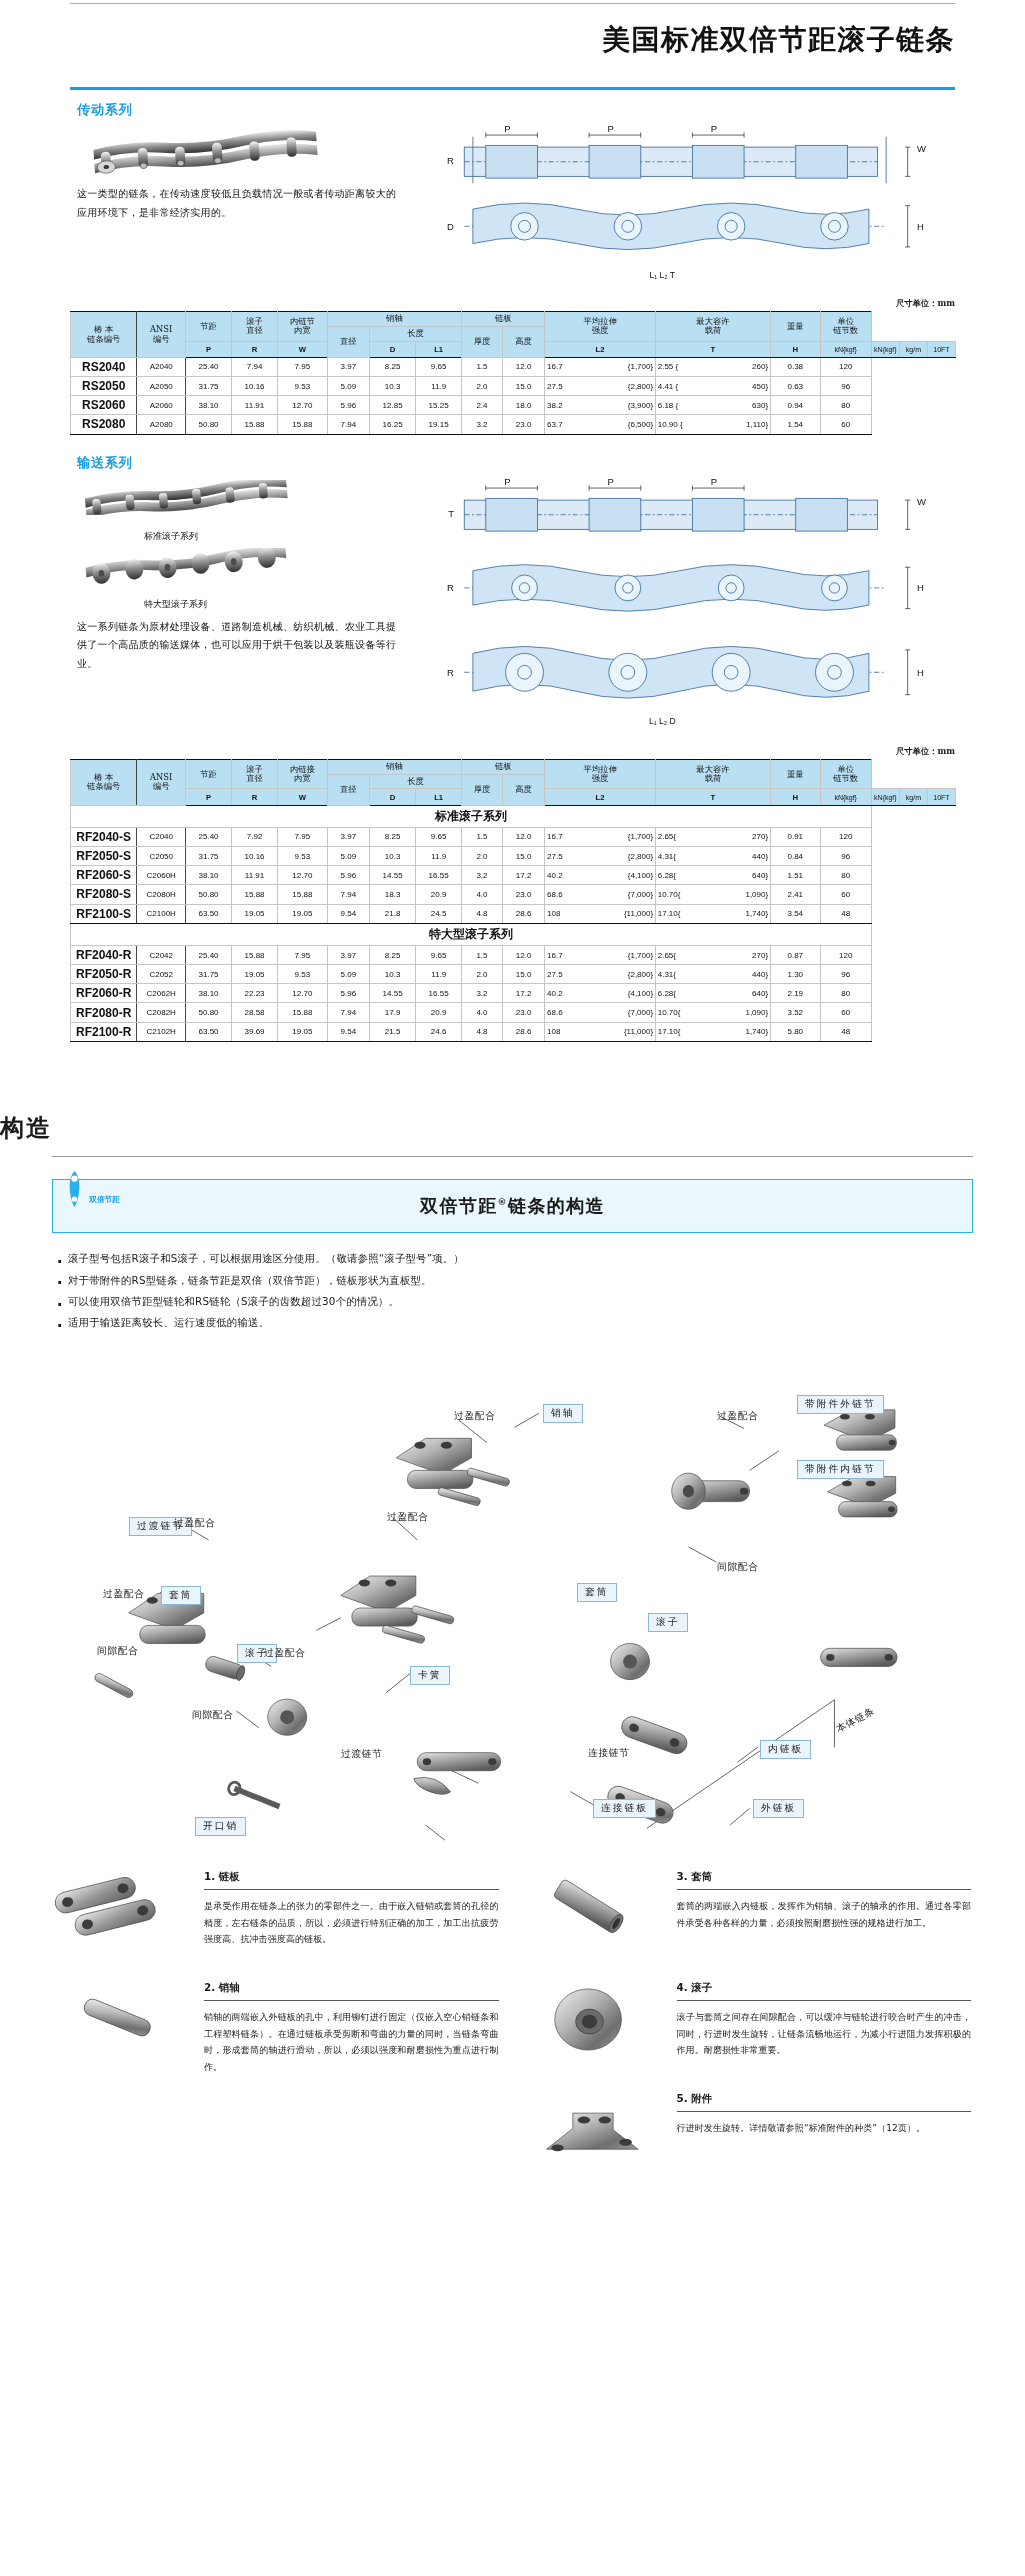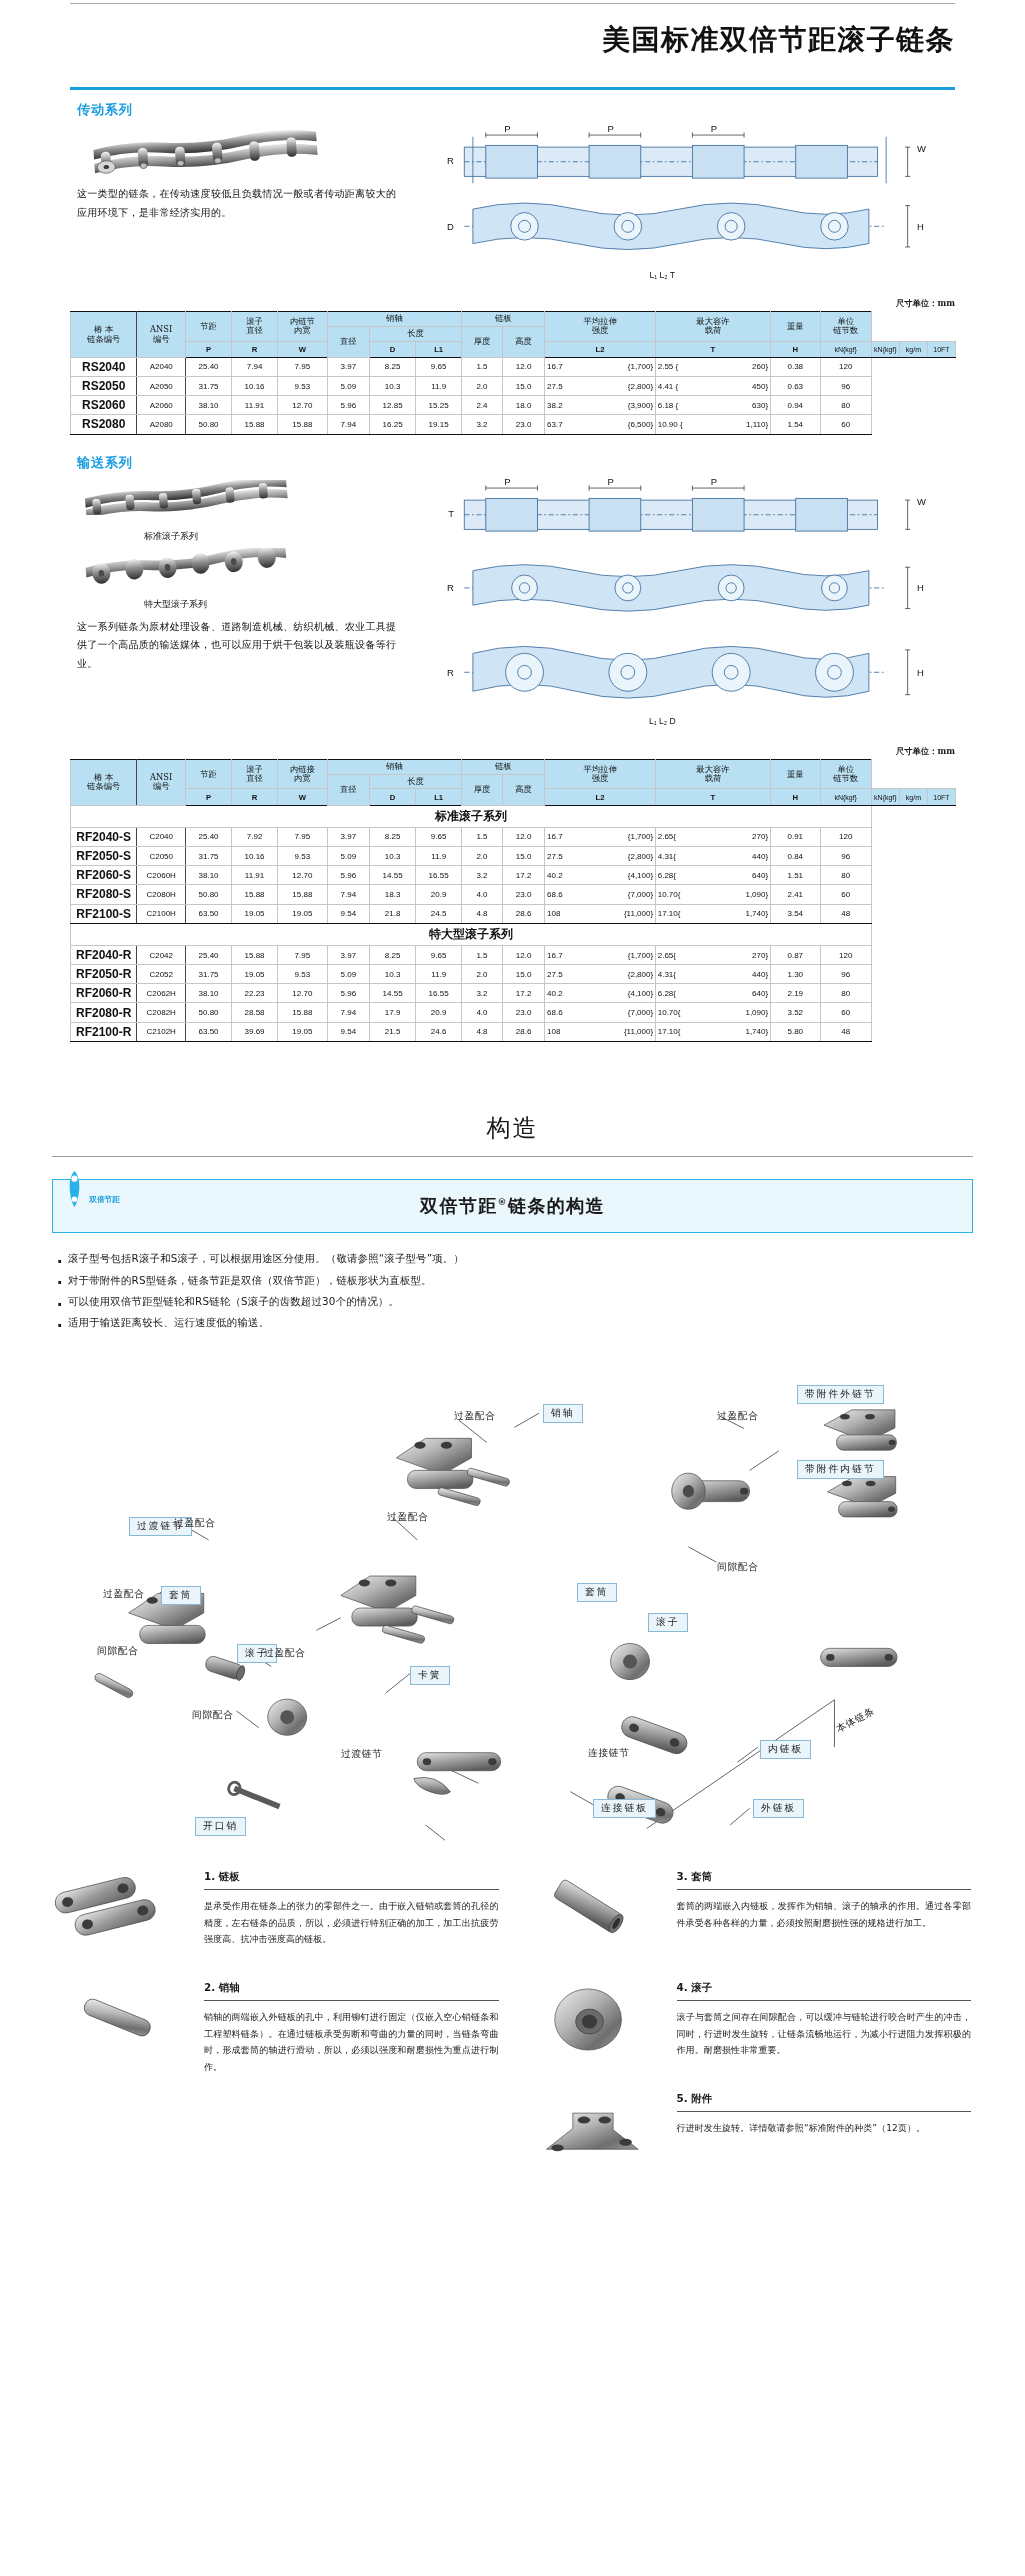--- a/index.html
+++ b/index.html
@@ -132,23 +132,23 @@
   .kgf { display:inline-block; width: 52%; text-align: right; }
 
   
   .drawing { width: 100%; display: block; }
 
   
   .page-gap { height: 21px; background: #ffffff; border-top: 0; }
   .sec2 { padding: 21px 0 28px 0; }
 
   .sec2-title {
-    text-align: center;
+    text-align: left;
     font-size: 24px;
-    font-weight: normal;
+    font-weight: bold;
     letter-spacing: 2.1px;
     font-family: "DejaVu Sans", sans-serif;
   }
   .sec2-rule {
     height: 0.7px; background: #9a9a9a; margin: 12.5px 52px 0 52px;
   }
 
   .banner {
     margin: 22px 52px 0 52px;
     border: 1.4px solid #29b0e8;
@@ -1026,21 +1026,21 @@
           <rect x="0" y="16" width="110" height="26" rx="13" fill="url(#steel2)" stroke="#4a4a4a"></rect>
           <ellipse cx="14" cy="29" rx="6" ry="5" fill="#3b3b3b"></ellipse>
           <ellipse cx="98" cy="29" rx="6" ry="5" fill="#3b3b3b"></ellipse>
         </g>
 
         <g transform="translate(140,480) rotate(28)">
           <rect x="0" y="0" width="60" height="12" rx="6" fill="url(#steel)" stroke="#4a4a4a"></rect>
         </g>
       </svg>
 
-      <div class="lbl" style="left:797px; top:47px;">带附件外链节</div>
+      <div class="lbl" style="left:797px; top:57px;">带附件外链节</div>
       <div class="lbl" style="left:797px; top:122px;">带附件内链节</div>
       <div class="lbl" style="left:129px;  top:179px;">过渡链节</div>
       <div class="lbl" style="left:543px;  top:66px;">销轴</div>
       <div class="lbl" style="left:161px;  top:248px;">套筒</div>
       <div class="lbl" style="left:577px;  top:245px;">套筒</div>
       <div class="lbl" style="left:237px;  top:306px;">滚子</div>
       <div class="lbl" style="left:648px;  top:275px;">滚子</div>
       <div class="lbl" style="left:760px; top:402px;">内链板</div>
       <div class="lbl" style="left:753px; top:461px;">外链板</div>
       <div class="lbl" style="left:593px;  top:461px;">连接链板</div>

